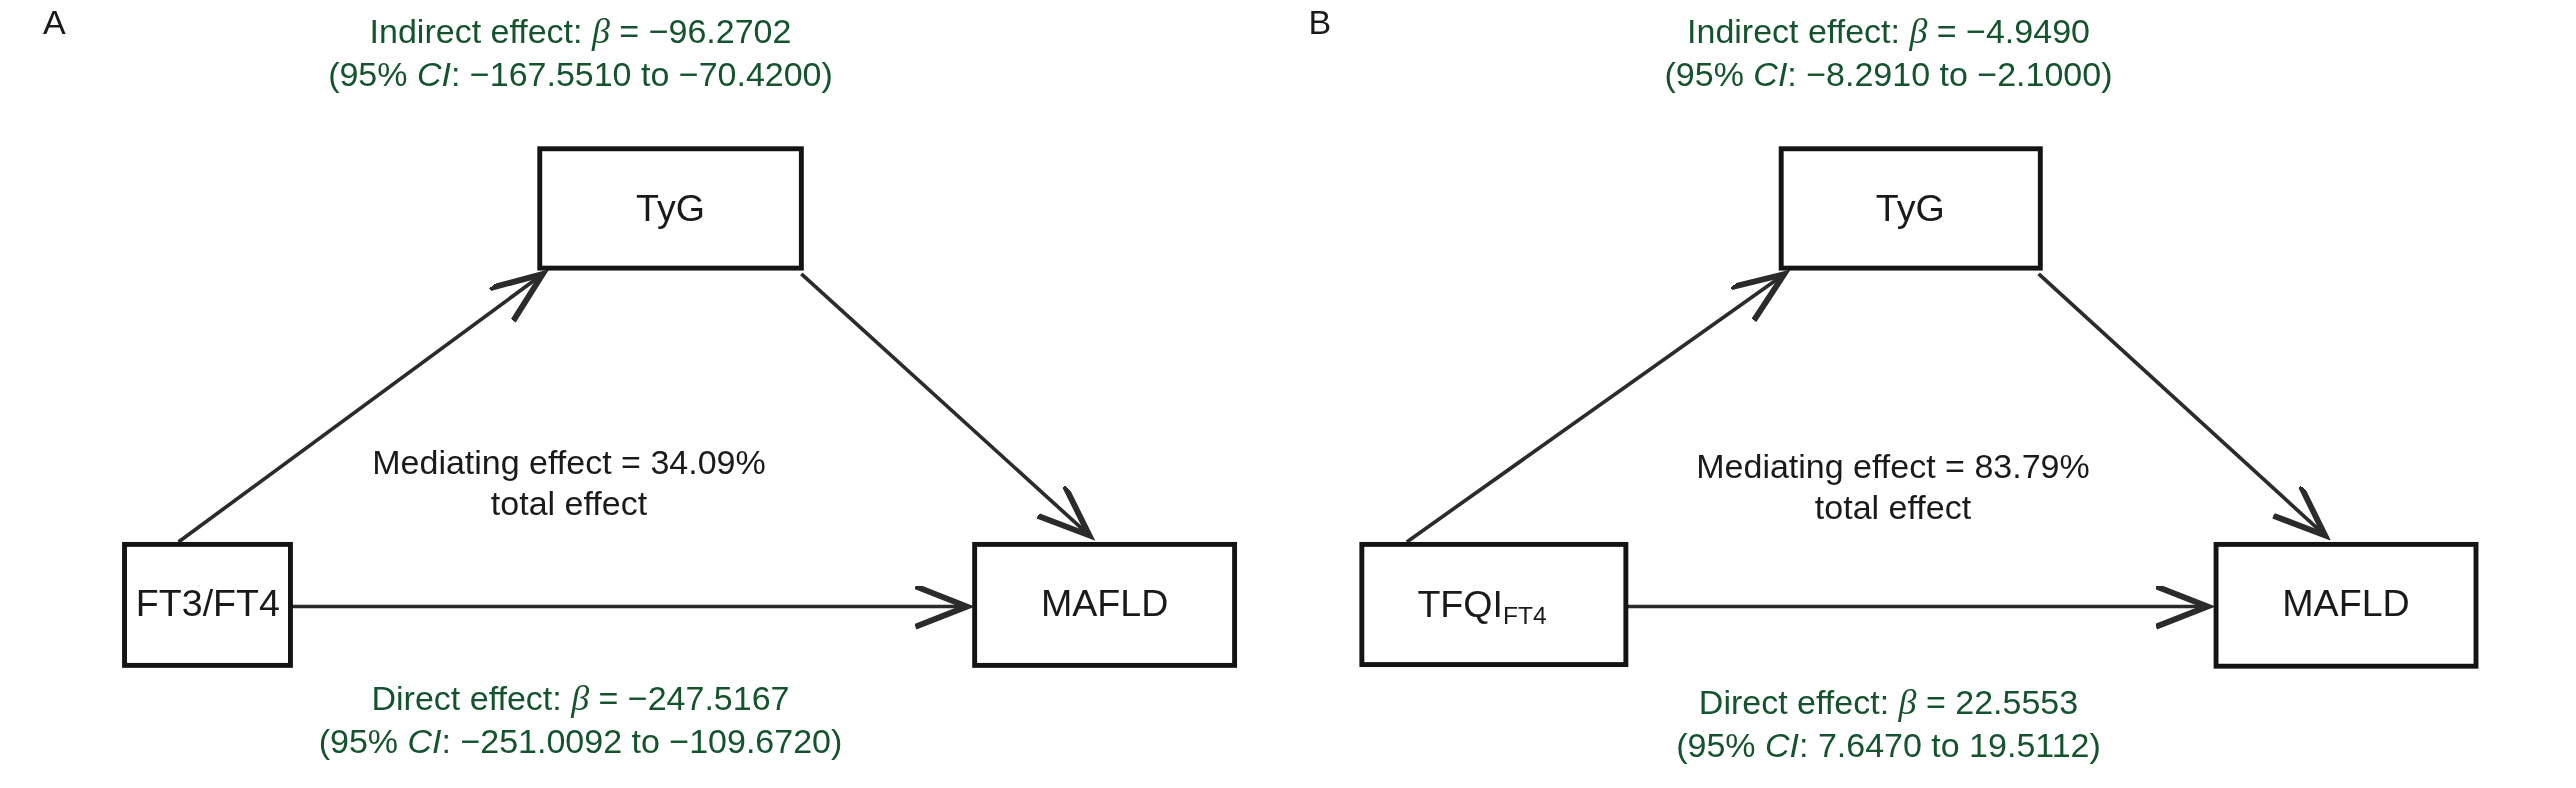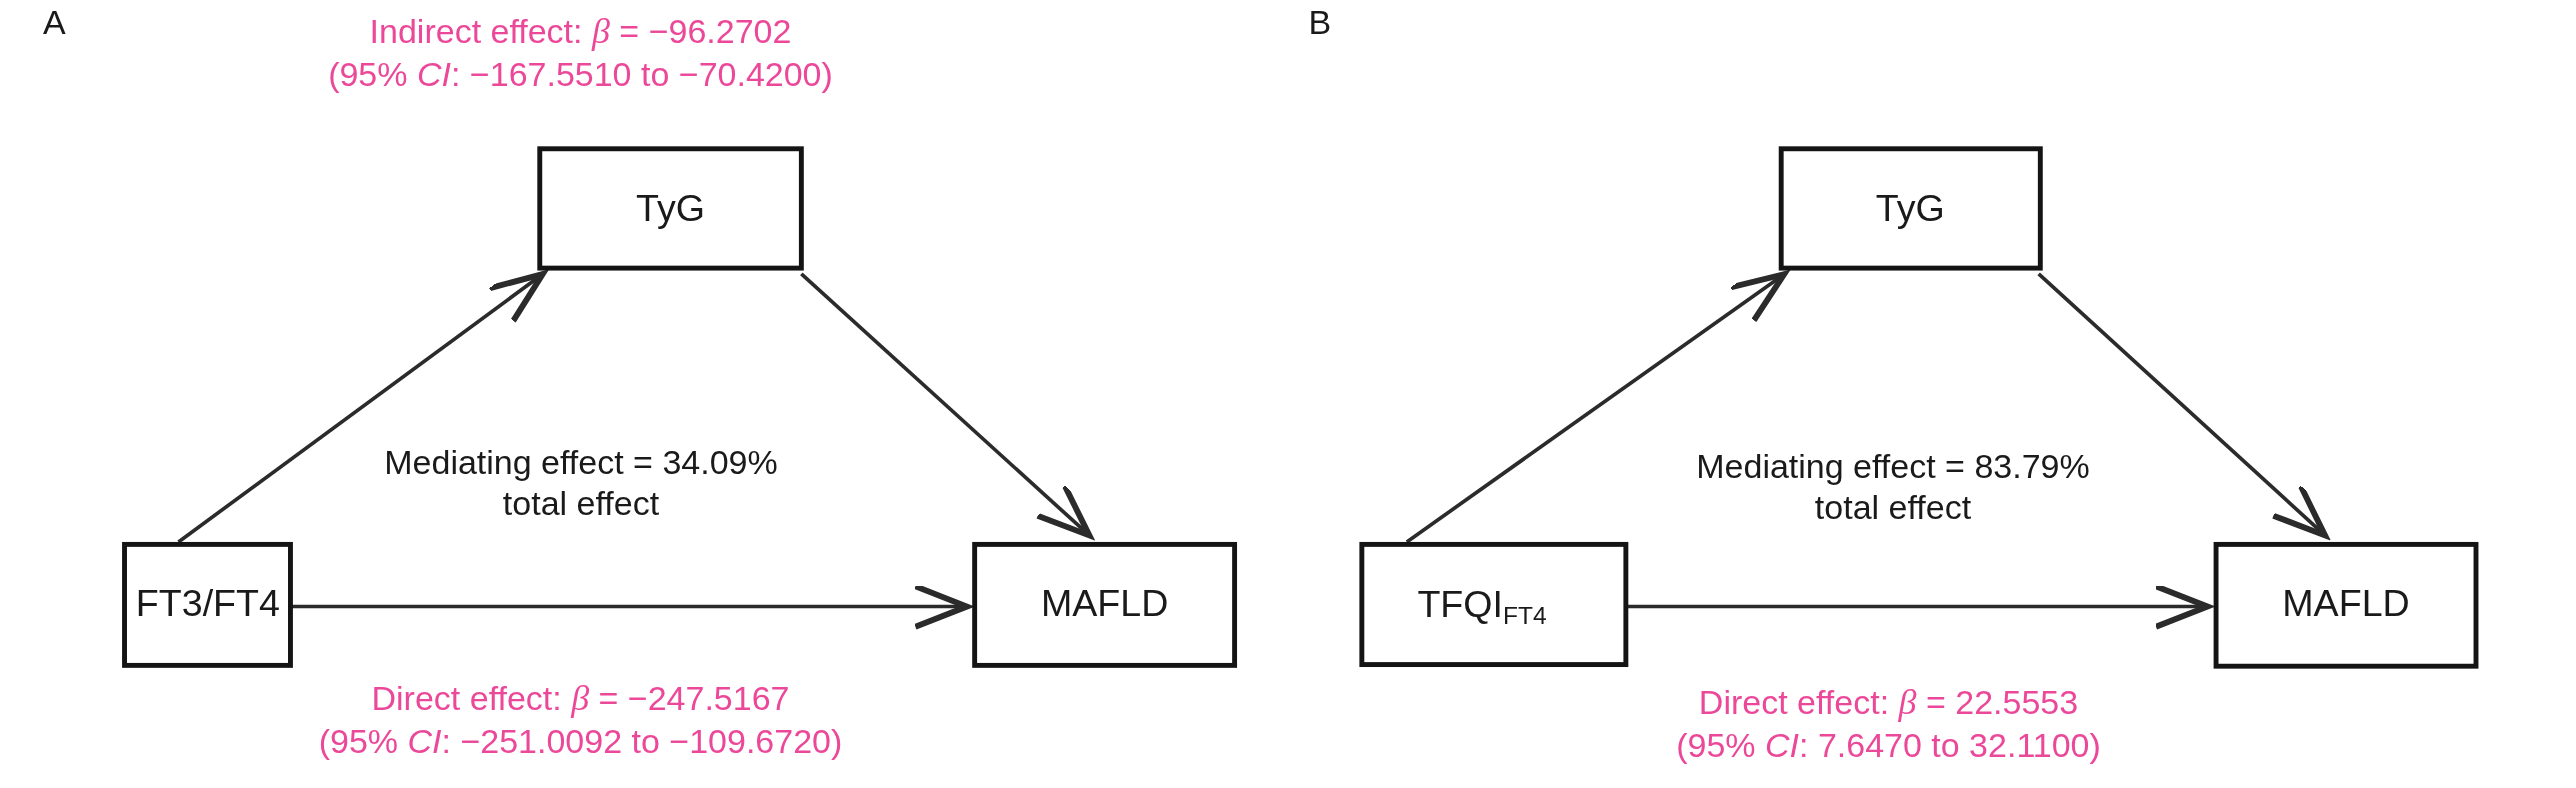--- a/index.html
+++ b/index.html
@@ -66,21 +66,21 @@
     font-size: 30px;
     fill: #1a1a1a;
   }
 
   .caption {
     position: absolute;
     text-align: center;
     font-family: "Liberation Sans", sans-serif;
     font-size: 34px;
     line-height: 1.22;
-    color: #ec4899;
+    color: #14532d;
     white-space: nowrap;
   }
   .caption .it { font-style: italic; }
   .caption .beta { font-style: italic; font-family: "Liberation Serif", serif; font-size: 36px; }
 
   .mediating {
     position: absolute;
     text-align: center;
     font-family: "Liberation Sans", sans-serif;
     font-size: 34px;
@@ -96,21 +96,21 @@
 
   <div class="panel" id="panel-a">
 
     <div class="panel-label" style="left:43px; top:4.9px;">A</div>
 
     <div class="caption" style="left:90px; top:9.8px; width:981px;">
       <div><span>Indirect effect: </span><span class="beta">β</span><span> = −96.2702</span></div>
       <div><span>(95% </span><span class="it">CI</span><span>: −167.5510 to −70.4200)</span></div>
     </div>
 
-    <div class="mediating" style="left:262px; top:442px; width:638px;text-align:center;">
+    <div class="mediating" style="left:250px; top:442px; width:638px;text-align:center;">
       <div>Mediating effect = 34.09%</div>
       <div>total effect</div>
     </div>
 
     <div class="caption" style="left:90px; top:677px; width:981px;">
       <div><span>Direct effect: </span><span class="beta">β</span><span> = −247.5167</span></div>
       <div><span>(95% </span><span class="it">CI</span><span>: −251.0092 to −109.6720)</span></div>
     </div>
 
     <svg class="diagram-svg" width="1288" height="788" viewBox="0 0 1575 964">
@@ -138,29 +138,33 @@
 
       <rect class="node-box" x="1192" y="666" width="318" height="148"></rect>
       <text class="node-text" x="1351" y="742">MAFLD</text>
     </svg>
   </div>
 
   <div class="panel" id="panel-b">
 
     <div class="panel-label" style="left:20.4px; top:4.9px;">B</div>
 
+    <div class="caption" style="left:110px; top:9.8px; width:981px;">
+      <div><span>Indirect effect: </span><span class="beta">β</span><span> = −4.9490</span></div>
+      <div><span>(95% </span><span class="it">CI</span><span>: −8.2910 to −2.1000)</span></div>
+    </div>
 
     <div class="mediating" style="left:286px; top:446px; width:638px;">
       <div>Mediating effect = 83.79%</div>
       <div>total effect</div>
     </div>
 
     <div class="caption" style="left:110px; top:681px; width:981px;">
       <div><span>Direct effect: </span><span class="beta">β</span><span> = 22.5553</span></div>
-      <div><span>(95% </span><span class="it">CI</span><span>: 7.6470 to 32.1100)</span></div>
+      <div><span>(95% </span><span class="it">CI</span><span>: 7.6470 to 19.5112)</span></div>
     </div>
 
     <svg class="diagram-svg" width="1288" height="788" viewBox="0 0 1575 964">
       <defs>
         <marker id="arrowB1" markerWidth="16" markerHeight="16" refX="13" refY="5.5" orient="auto" markerUnits="strokeWidth">
           <path d="M0,0 L14,5.5 L0,11" fill="none" stroke="#2b2b2b" stroke-width="1.6"></path>
         </marker>
         <marker id="arrowB2" markerWidth="16" markerHeight="16" refX="13" refY="5.5" orient="auto" markerUnits="strokeWidth">
           <path d="M0,0 L14,5.5 L0,11" fill="none" stroke="#2b2b2b" stroke-width="1.6"></path>
         </marker>

